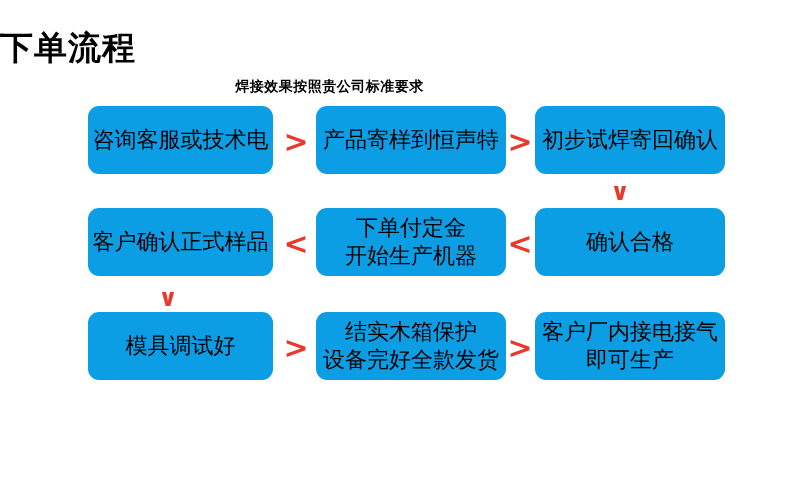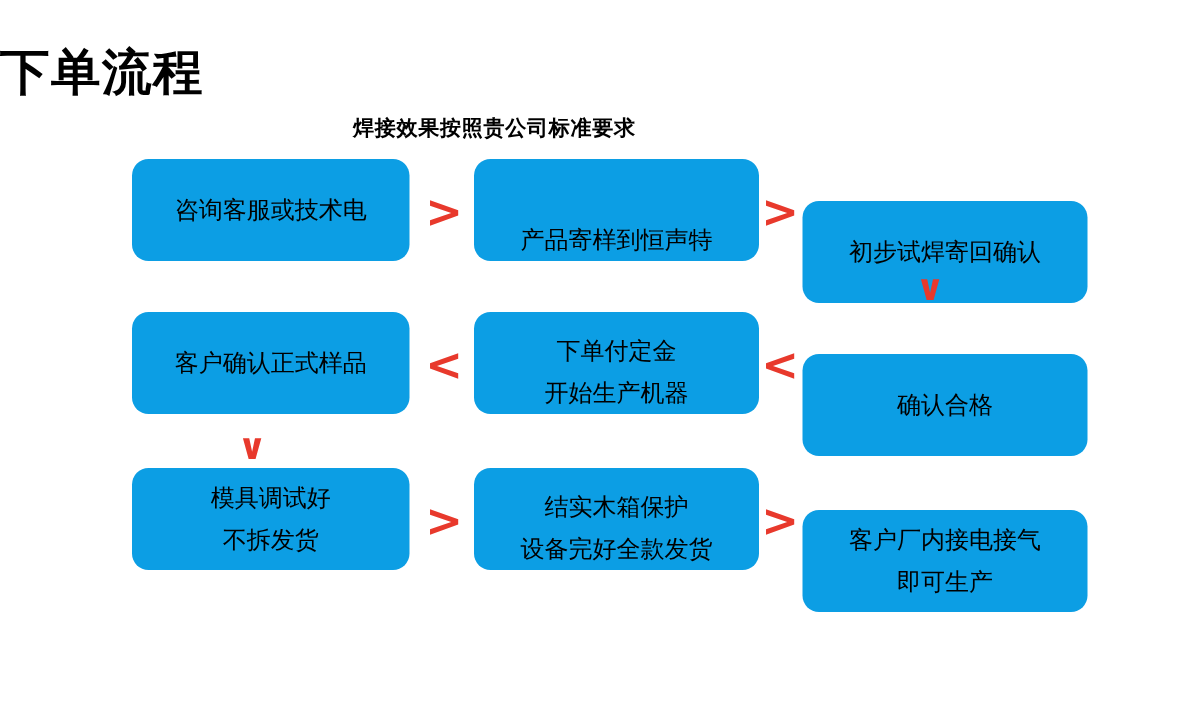--- a/index.html
+++ b/index.html
@@ -53,36 +53,36 @@
   
   .node {
     position: absolute;
     background: #0c9ee4;
     border-radius: 11px;
     display: flex;
     flex-direction: column;
     align-items: center;
     justify-content: center;
     color: #000000;
-    font-size: 16px;
+    font-size: 22px;
     line-height: 28px;
     font-weight: 400;
     text-align: center;
     box-sizing: border-box;
     padding: 0 6px;
   }
   .node .line {
     display: block;
     white-space: nowrap;
   }
 
   
   .col-a { left: 88px;  width: 185px; }
-  .col-b { left: 316px; width: 190px; justify-content: flex-end; }
-  .col-c { left: 535px; width: 190px; margin-top: 28px; }
+  .col-b { left: 316px; width: 190px; }
+  .col-c { left: 535px; width: 190px; }
 
   
   .row-1 { top: 106px; height: 68px; }
   .row-2 { top: 208px; height: 68px; }
   .row-3 { top: 312px; height: 68px; }
 
   
   .arrow {
     position: absolute;
     color: #e8392c;
@@ -154,21 +154,20 @@
   <div class="arrow arrow-h ar-r2-2">&lt;</div>
 
   <div class="node col-c row-2">
     <span class="line">确认合格</span>
   </div>
 
   <div class="arrow arrow-v ar-v-left">∨</div>
 
   <div class="node col-a row-3">
     <span class="line">模具调试好</span>
-    <span class="line">不拆发货</span>
   </div>
 
   <div class="arrow arrow-h ar-r3-1">&gt;</div>
 
   <div class="node col-b row-3">
     <span class="line">结实木箱保护</span>
     <span class="line">设备完好全款发货</span>
   </div>
 
   <div class="arrow arrow-h ar-r3-2">&gt;</div>

